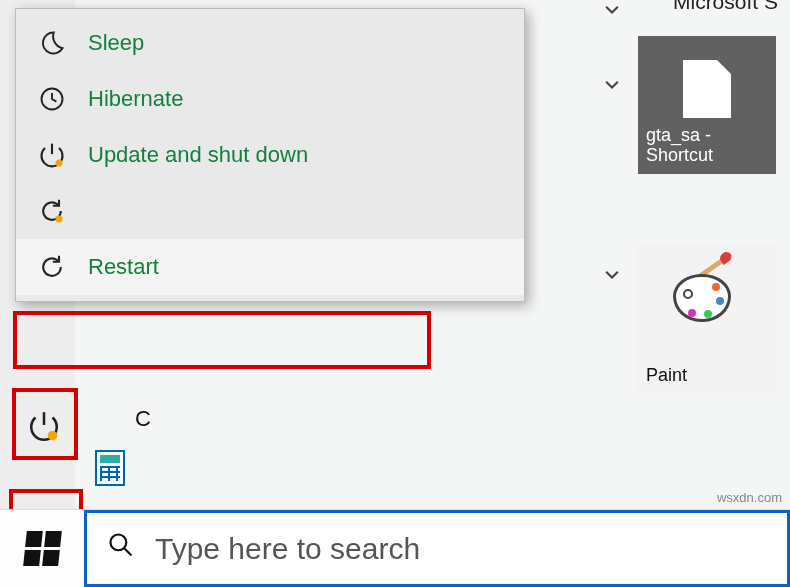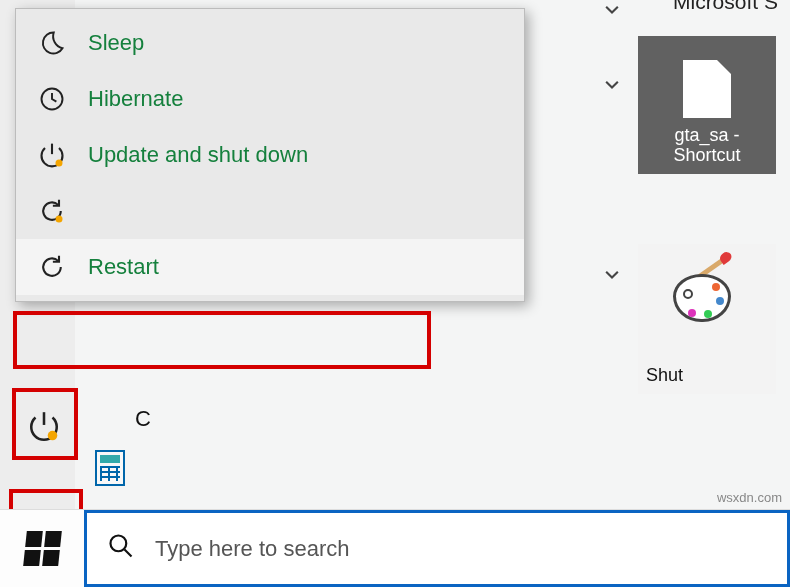--- a/index.html
+++ b/index.html
@@ -42,21 +42,20 @@
     justify-content:flex-end;
     align-items:flex-start;
     padding:8px;
     font-size:18px;
     line-height:1.15;
   }
   .tile.doc {
     background:#616161;
     color:#fff;
     position:relative;
-    text-align:center;
   }
   .tile.doc .page-icon{
     position:absolute;
     top:24px; left:45px;
     width:48px; height:58px;
     background:#fff;
   }
   .tile.doc .page-icon::before{
     content:"";
     position:absolute; top:0; right:0;
@@ -164,21 +163,21 @@
   }
   .win-logo{display:grid;grid-template-columns:16px 16px;grid-template-rows:16px 16px;gap:3px;transform:skewX(-6deg);}
   .win-logo span{background:#111;}
   .searchbox{
     flex:1;
     display:flex;align-items:center;
     gap:20px;
     border:3px solid #0a64c2;
     background:#fff;
     padding-left:20px;
-    font-size:22px;
+    font-size:30px;
     color:#555;
   }
   .search-icon svg{width:28px;height:28px;}
 
   .watermark{
     position:absolute;
     right:8px; bottom:82px;
     font-size:13px; color:#888;
   }
 </style>
@@ -221,21 +220,21 @@
   </div>
   <div class="tile paint">
     <div class="paint-icon">
       <div class="brush"></div>
       <div class="paint-palette">
         <span class="paint-hole"></span>
         <span class="paint-dot"></span>
         <span class="paint-dot2"></span>
       </div>
     </div>
-    <span>Shut</span>
+    <span>Paint</span>
   </div>
 </div>
 
 <div class="power-menu">
 
   <div class="pm-item">
     <span class="pm-icon">
       <svg viewBox="0 0 32 32">
           <path d="M18 4a12 12 0 1 0 10 18A14 14 0 0 1 18 4z" fill="none" stroke="#222" stroke-width="2.2"></path>
         </svg>

